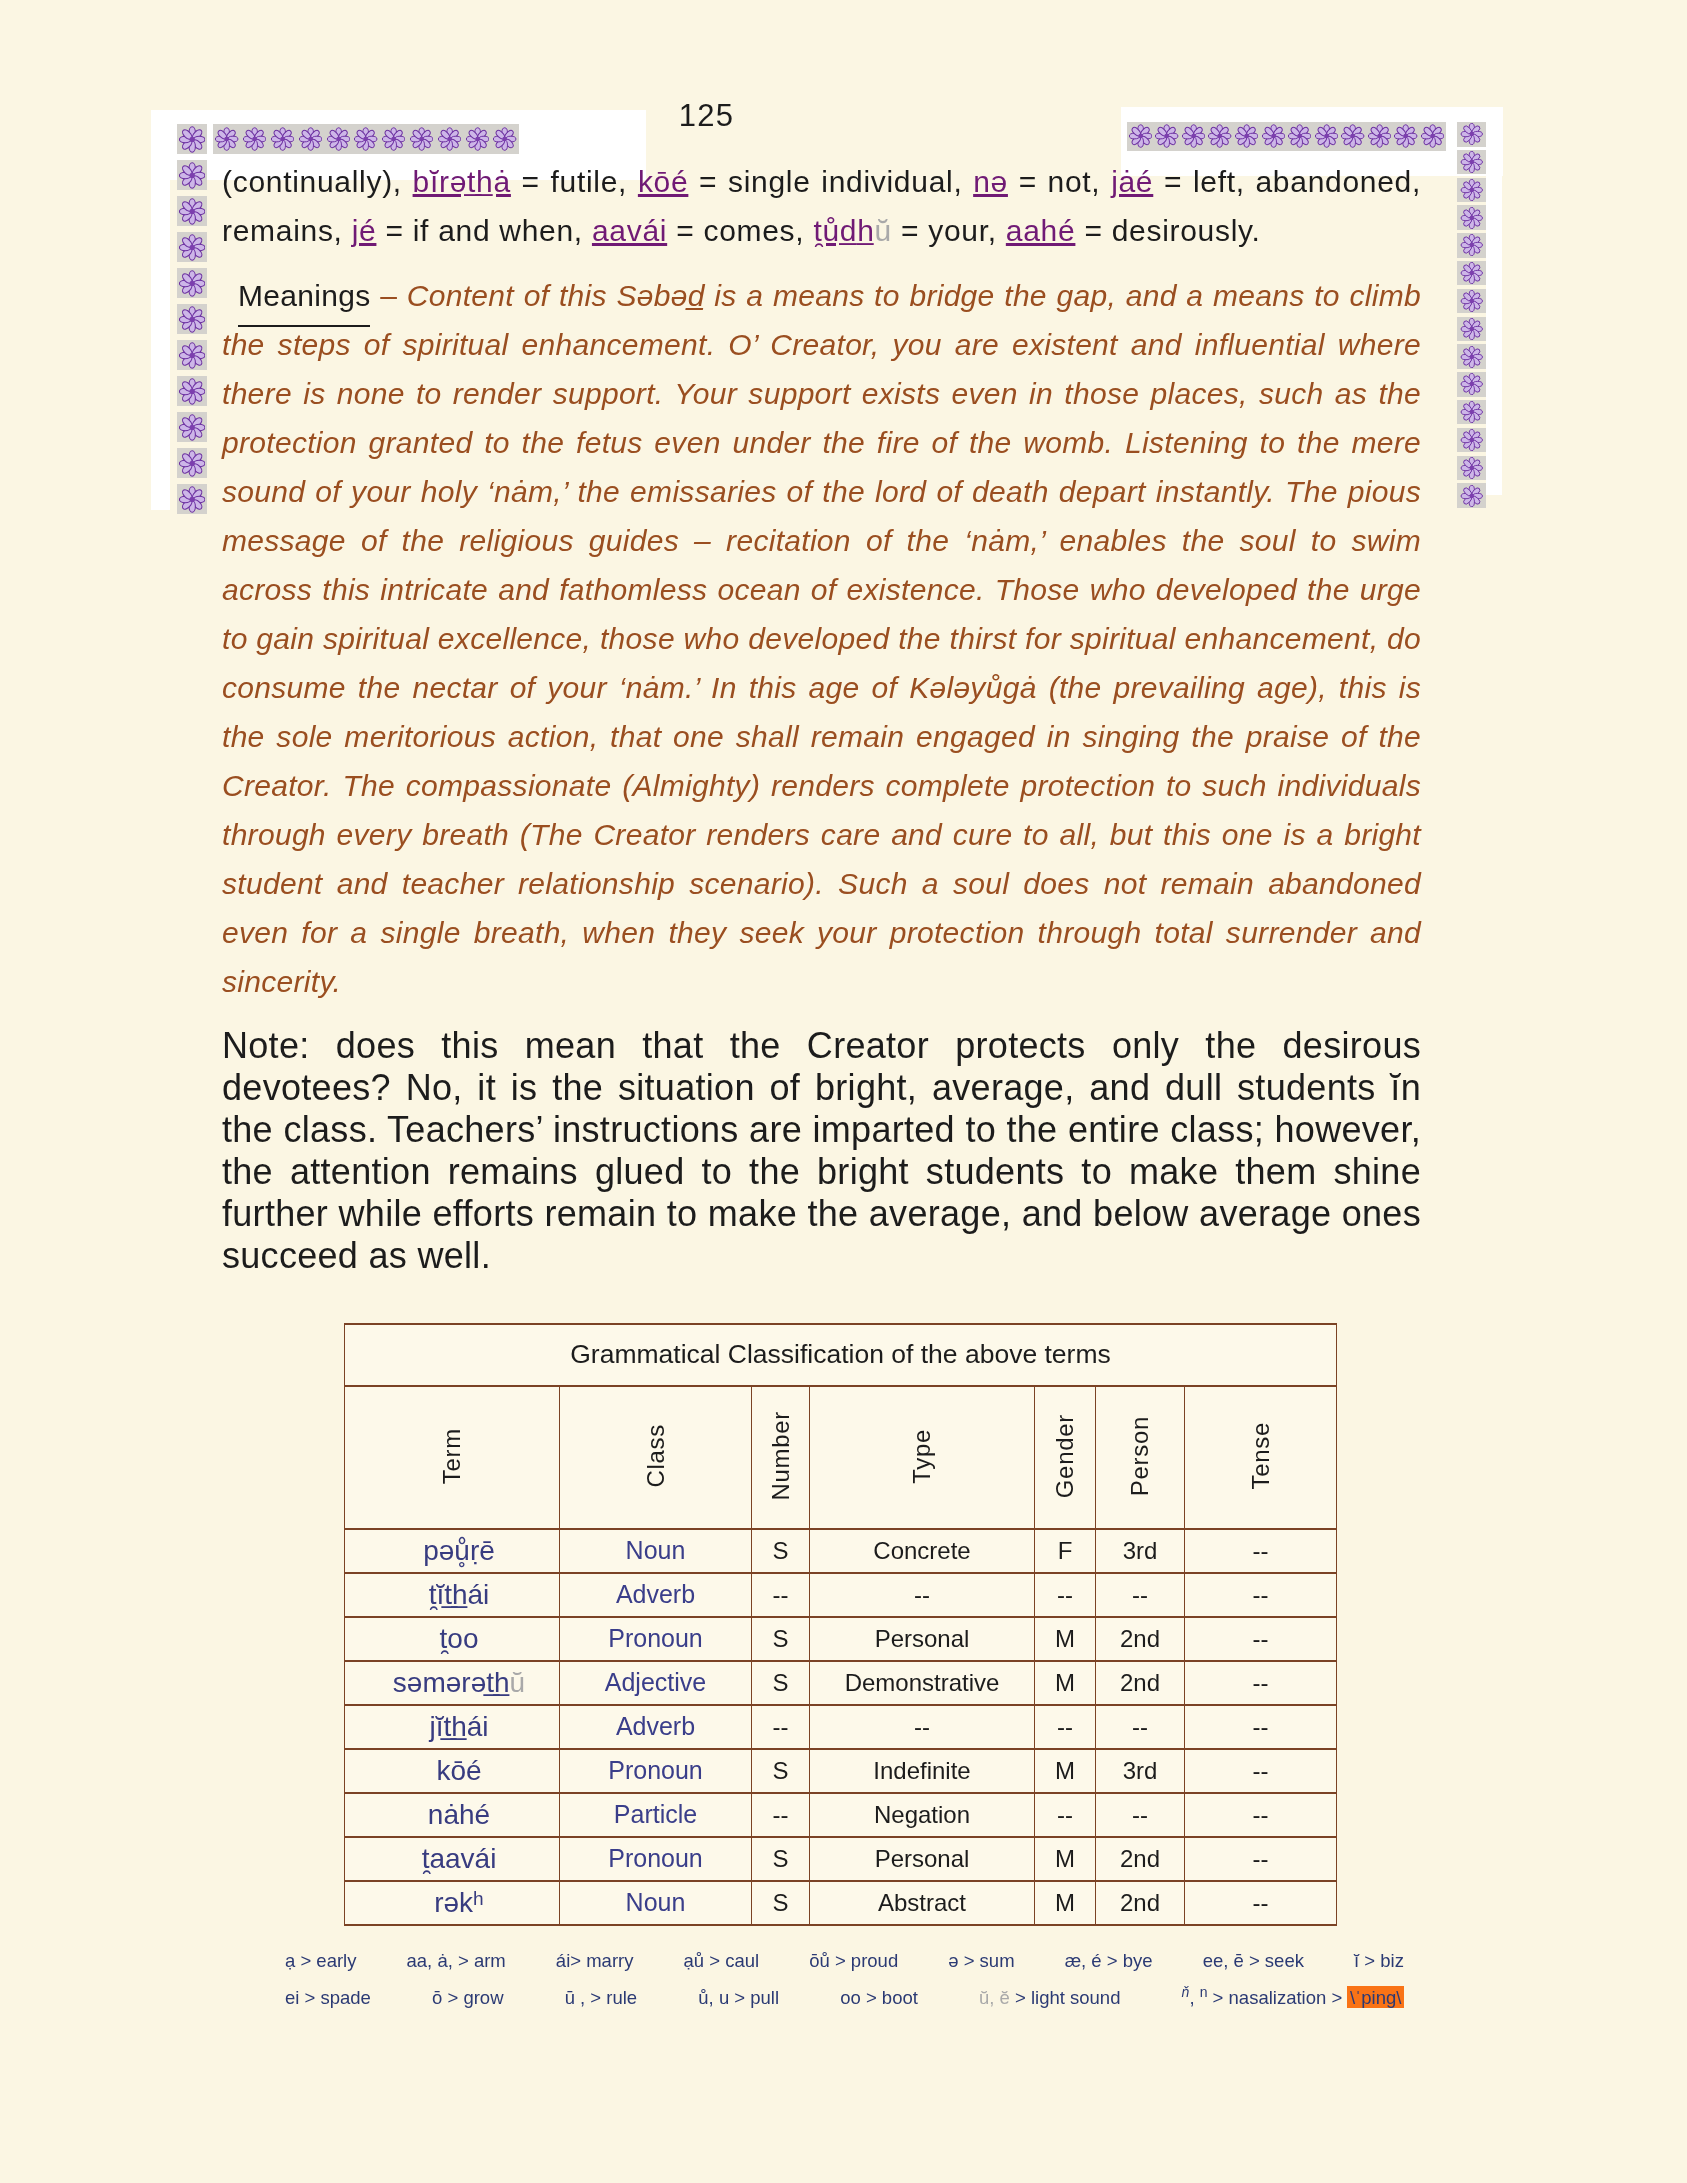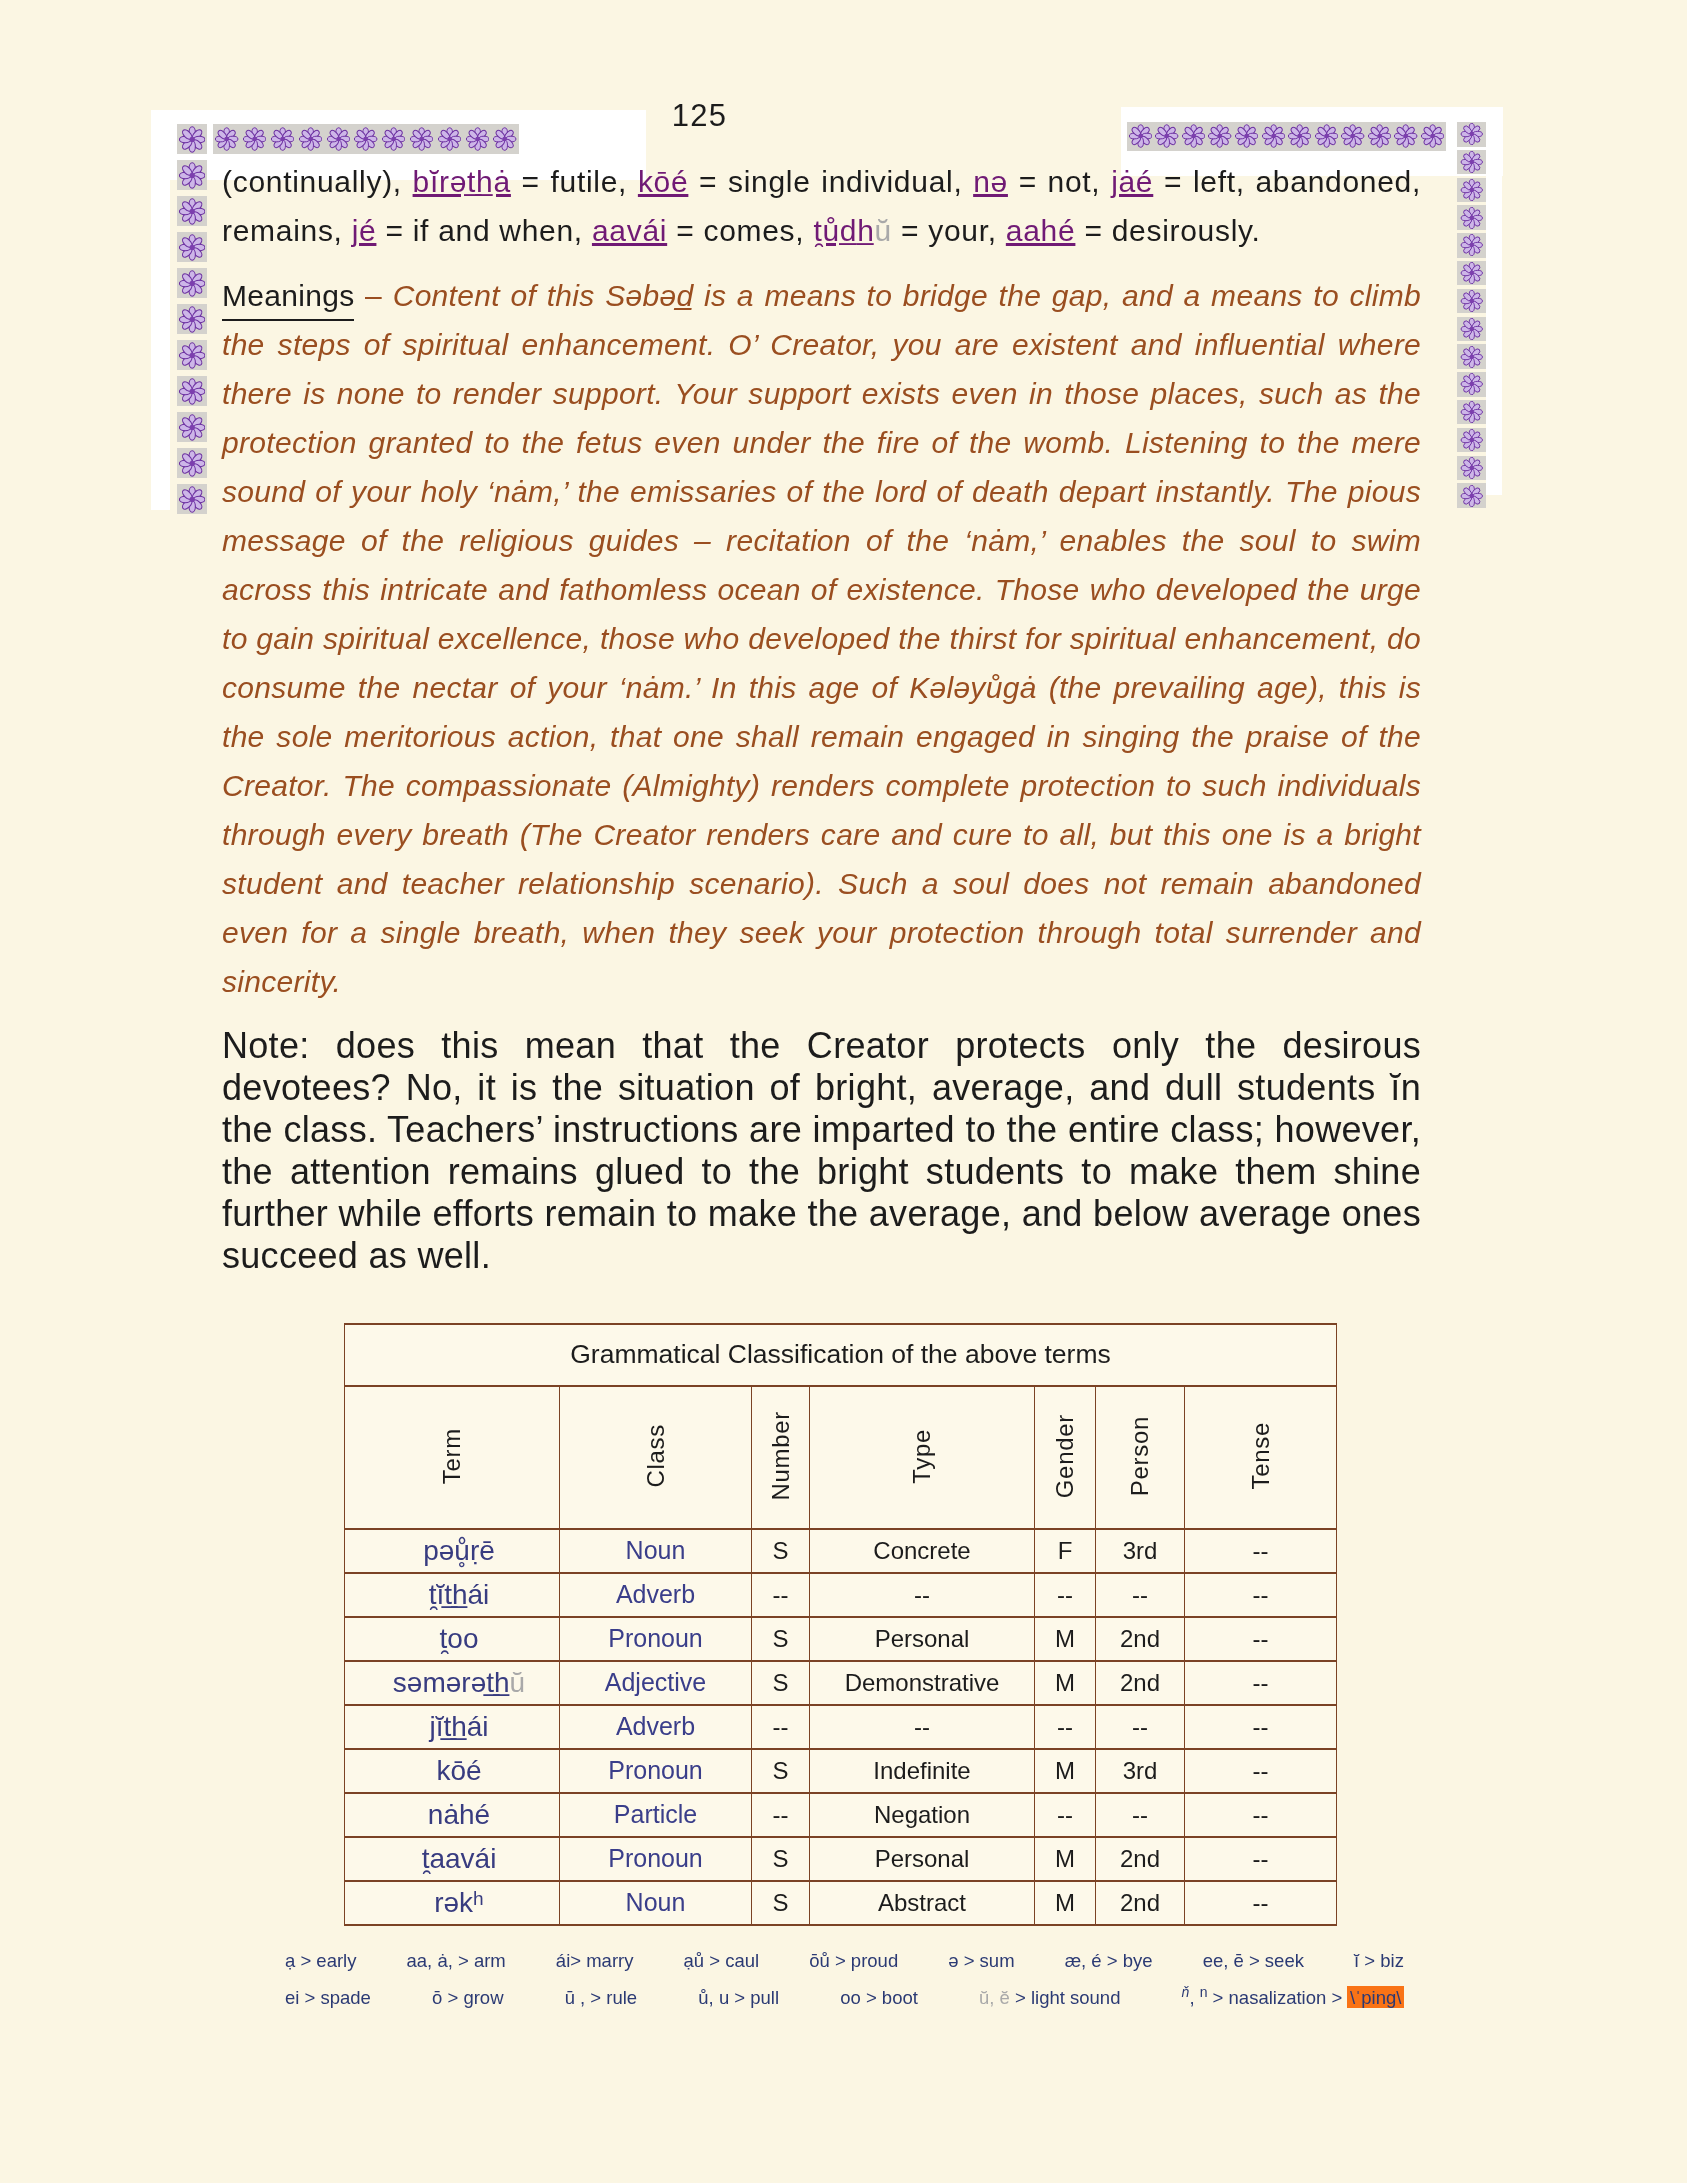--- a/index.html
+++ b/index.html
@@ -4,21 +4,21 @@
 <style>
   html,body{margin:0;padding:0;}
   body{
     width:1687px;height:2183px;position:relative;
     background:#fbf6e3;
     font-family:"Liberation Sans", sans-serif;
     color:#1c1c1c;
   }
   
   .page-number{
-    position:absolute;top:98px;left:9px;width:1357px;
+    position:absolute;top:98px;left:16px;width:1357px;
     text-align:center;font-size:31px;letter-spacing:1.3px;color:#1c1c1c;padding-left:12px;
   }
   
   .wbox{position:absolute;background:#ffffff;}
   .wbox-tl{left:151px;top:110px;width:495px;height:70px;}
   .wbox-lv{left:151px;top:110px;width:18.5px;height:400px;}
   .wbox-tr{left:1121px;top:107px;width:382px;height:69px;}
   .wbox-rv{left:1486px;top:107px;width:16px;height:388px;}
   
   .strip{position:absolute;display:flex;background:#d4d2cd;align-items:center;justify-content:space-around;}
@@ -43,21 +43,21 @@
   .blue{color:#701a75;text-decoration:underline;}
   .gray{color:#a9a9a9;}
   .brown{color:#9a4e20;}
   .ital{font-style:italic;}
   .meanings{
     font-size:30px;line-height:49px;text-align:justify;letter-spacing:0.3px;
     margin:0 0 18.5px 0;
   }
   .meanings-heading{
     color:#1c1c1c;font-style:normal;
-    border-bottom:2.6px solid #1c1c1c;padding-bottom:7px;
+    border-bottom:2.6px solid #1c1c1c;padding-bottom:13px;margin-left:16px;
   }
   .note{
     font-size:36px;line-height:42px;text-align:justify;letter-spacing:0.3px;
     margin:0 0 46px 0;
   }
   
   table.grammar{
     border-collapse:collapse;table-layout:fixed;
     width:992px;margin-left:122px;
     background:#fdf9ea;

